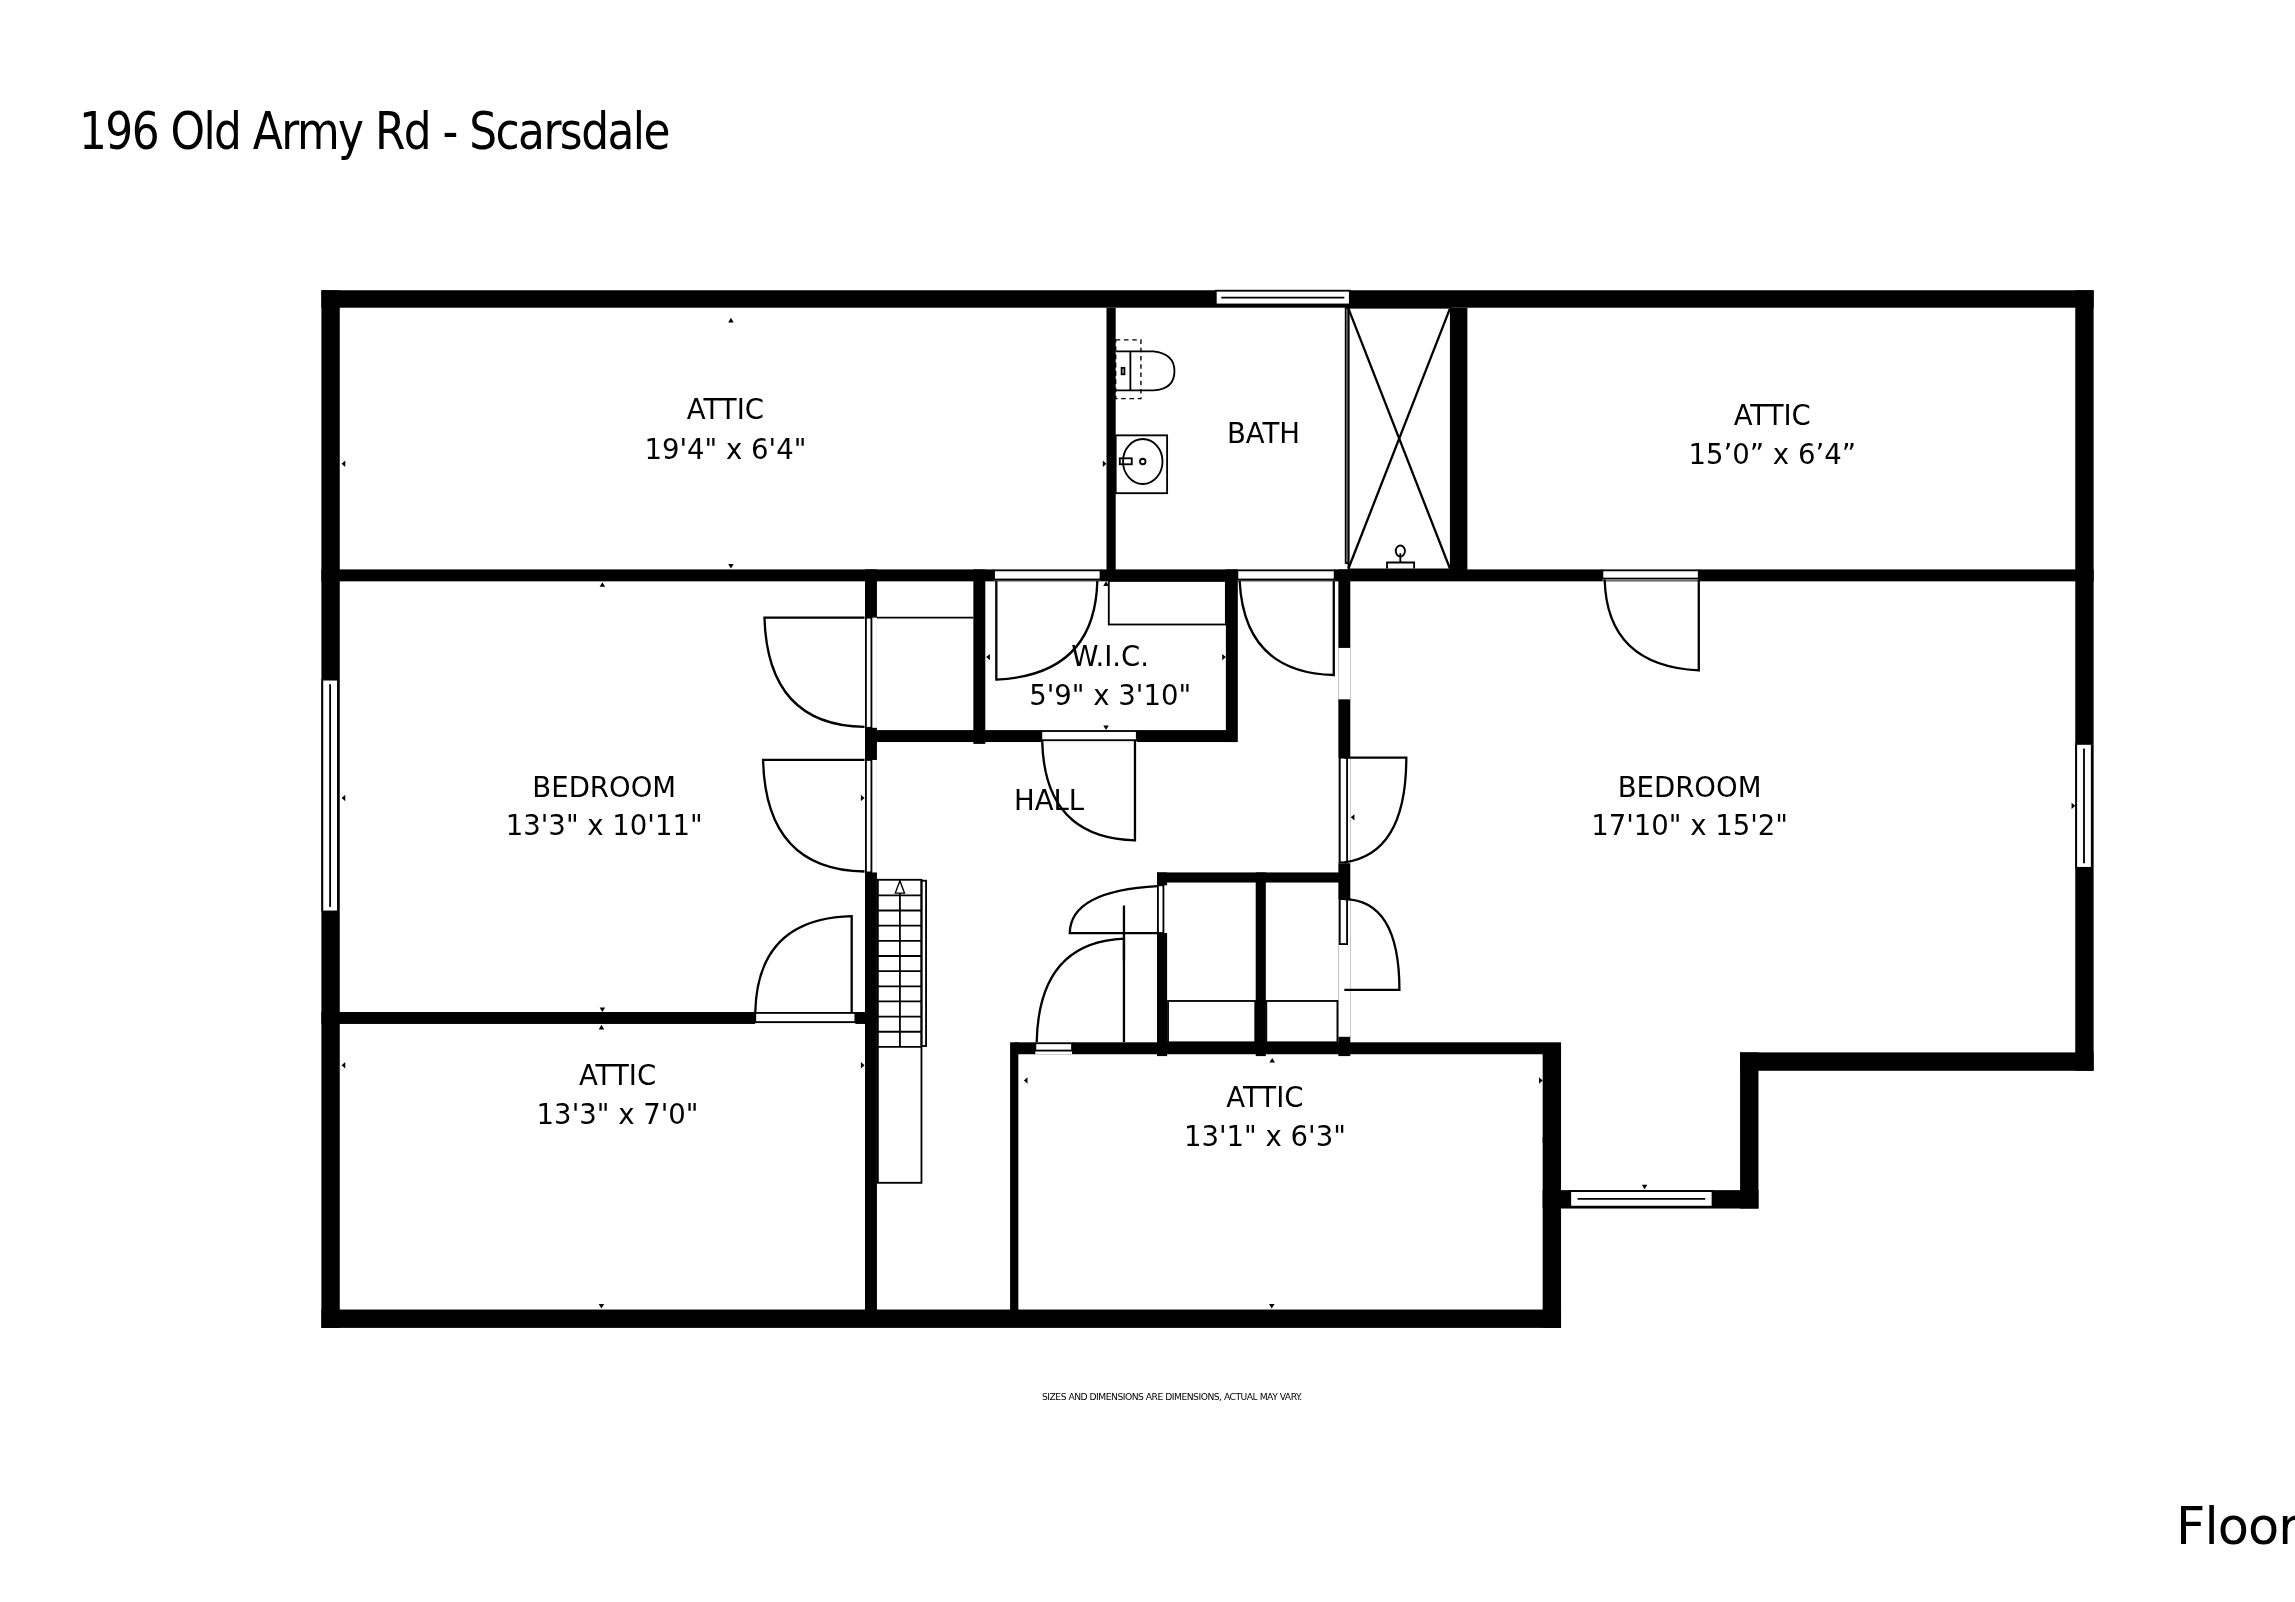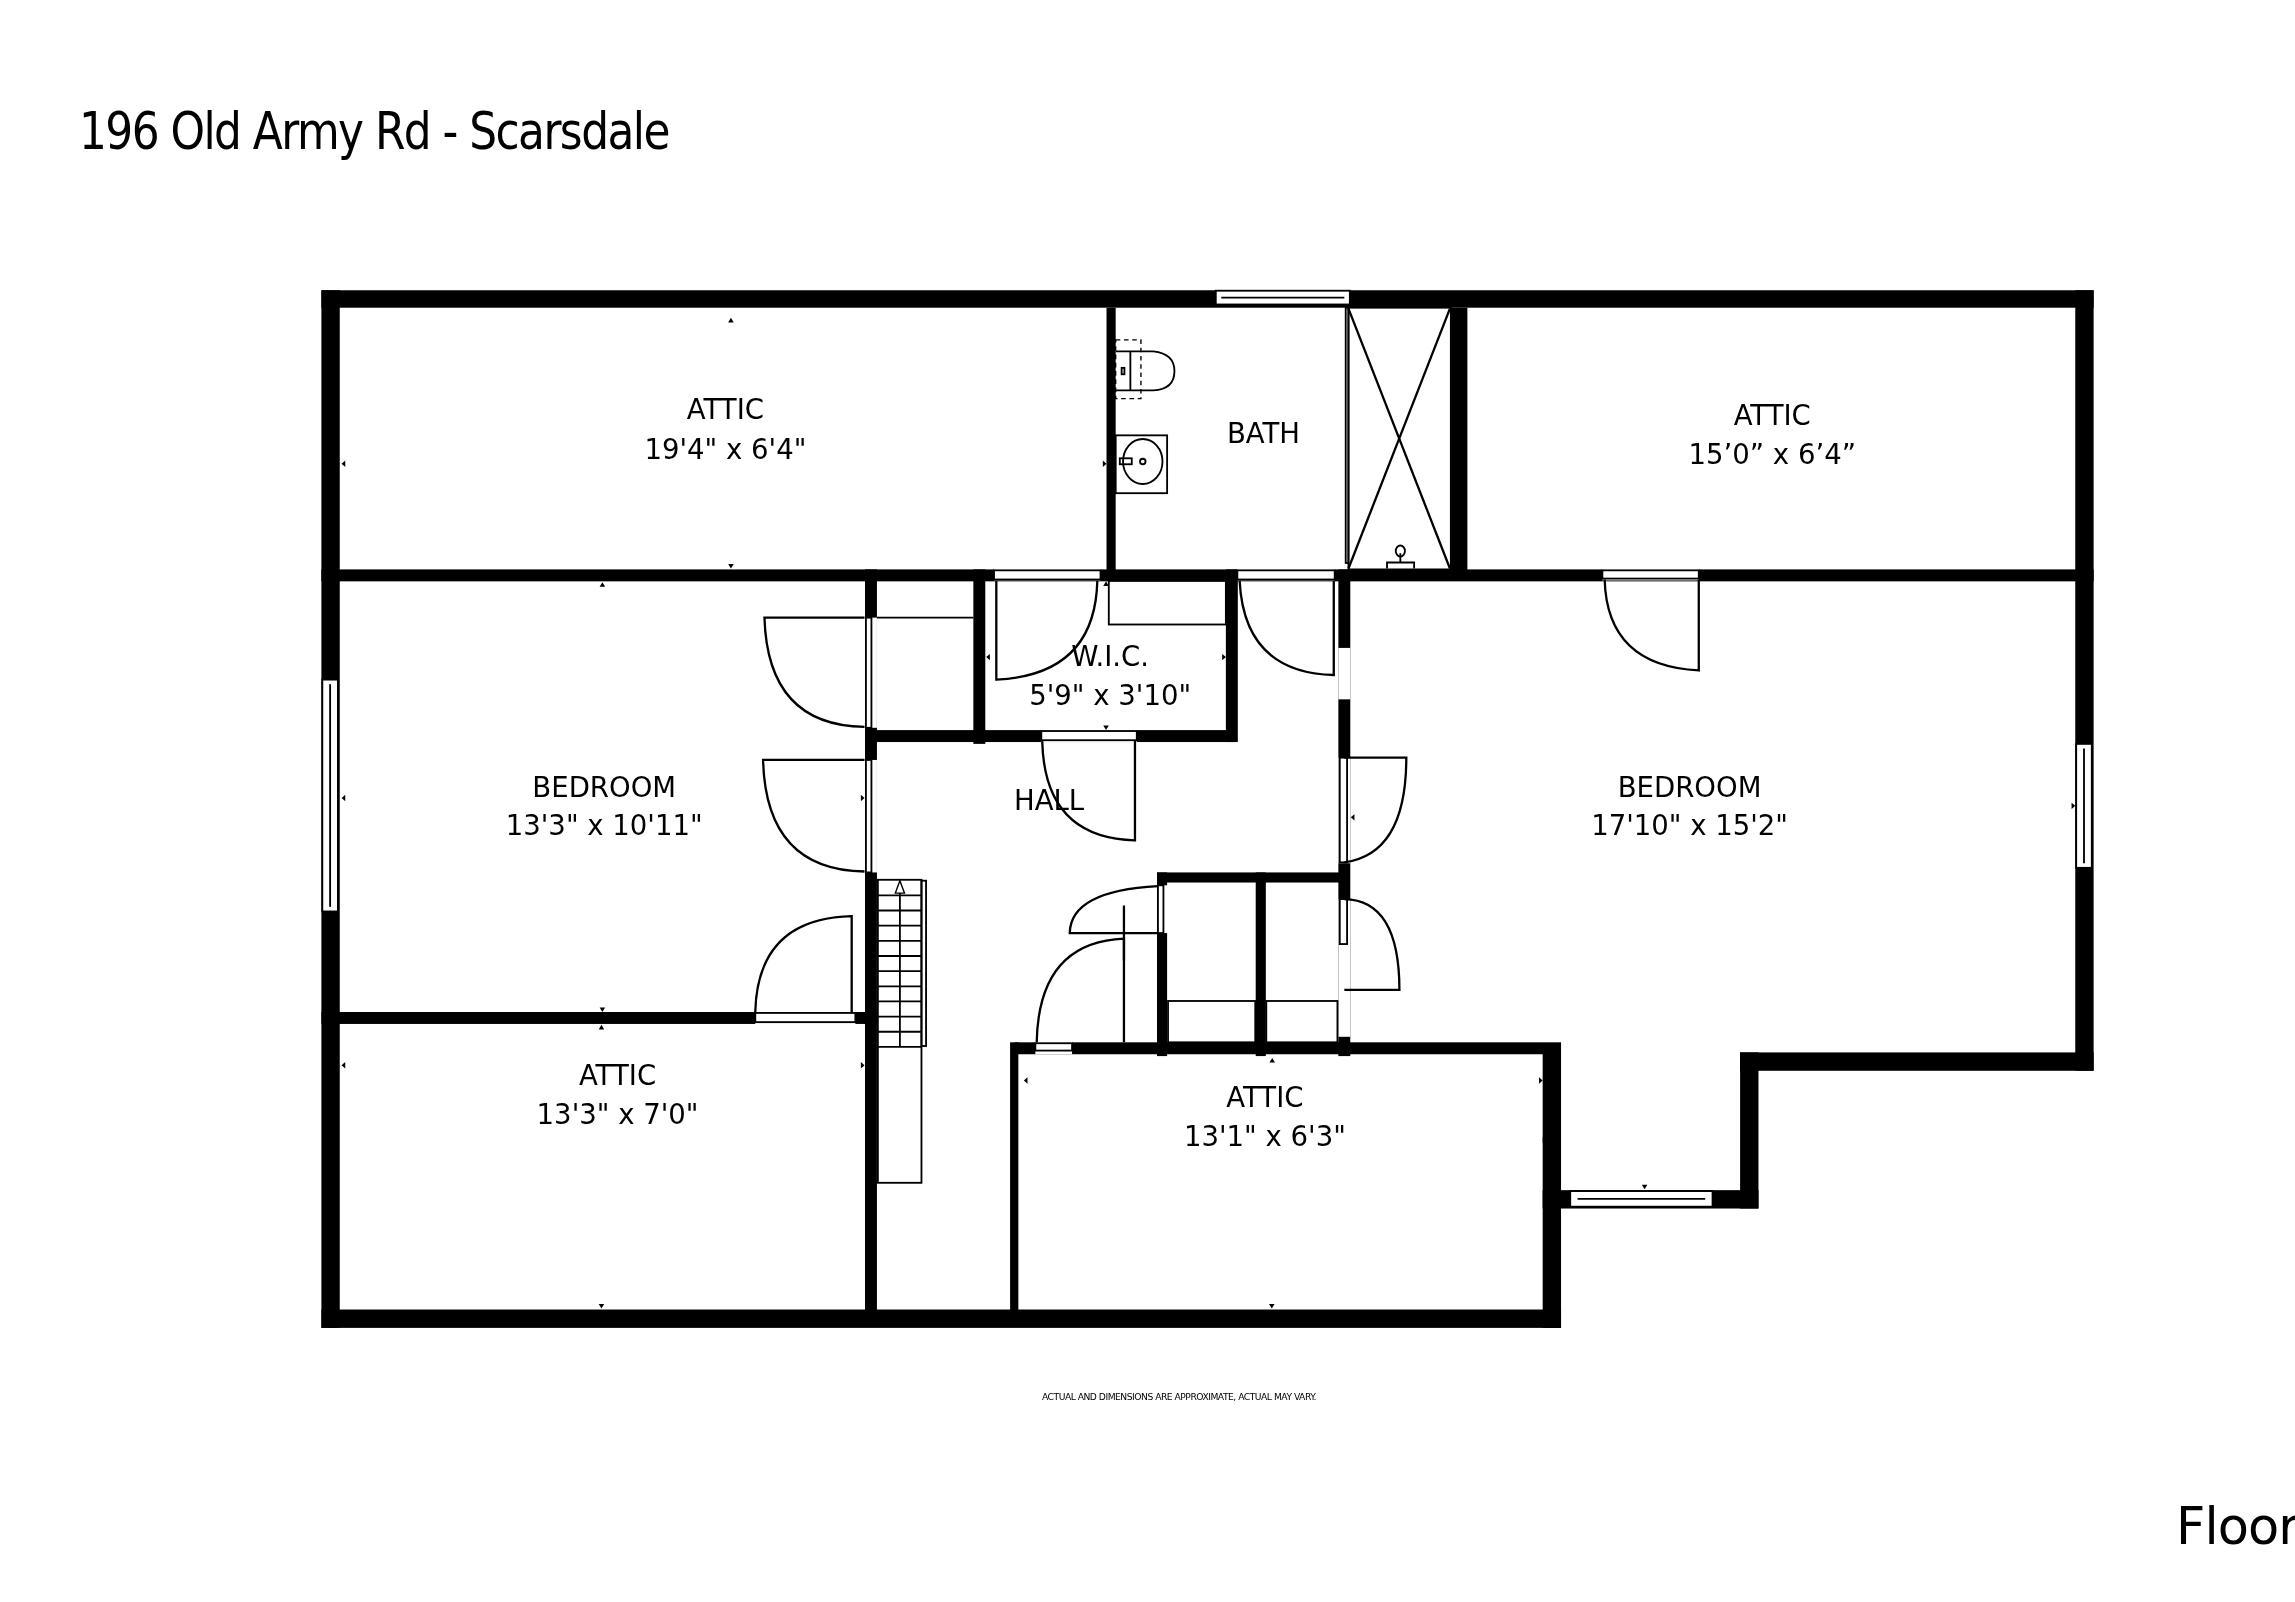--- a/index.html
+++ b/index.html
@@ -241,15 +241,15 @@
   <g>
     <text class="room-name" x="1345" y="2362">ATTIC</text>
     <text class="room-dim" x="1345" y="2447">13'3" x 7'0"</text>
   </g>
   <g>
     <text class="room-name" x="2755" y="2410">ATTIC</text>
     <text class="room-dim" x="2755" y="2495">13'1" x 6'3"</text>
   </g>
 </svg>
 
-<div class="disclaimer">ACTUAL AND DIMENSIONS ARE APPROXIMATE, ACTUAL MAY VARY.</div>
+<div class="disclaimer">SIZES AND DIMENSIONS ARE DIMENSIONS, ACTUAL MAY VARY.</div>
 <div class="floor-label">Floor 2</div>
 
 
 </body></html>

